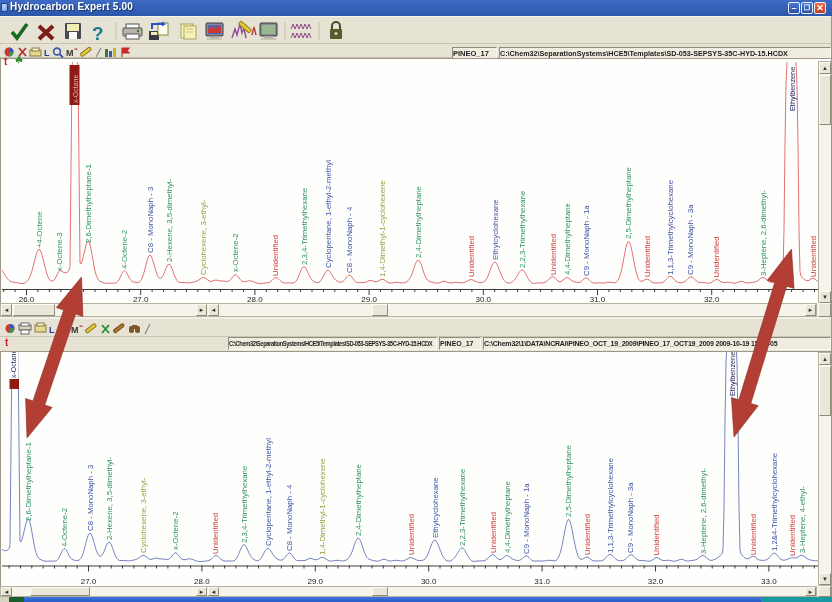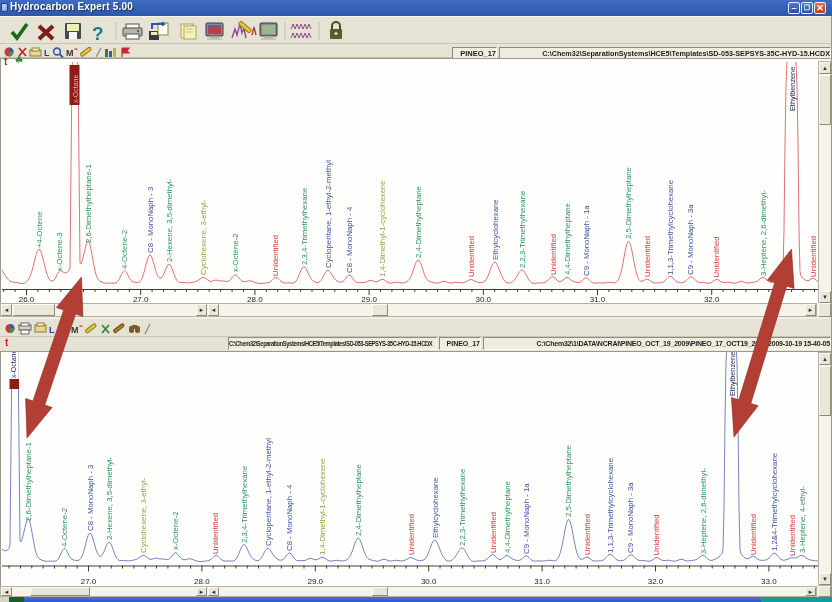--- a/index.html
+++ b/index.html
@@ -9,21 +9,21 @@
 .wbtn{position:absolute;top:2px;width:12px;height:12px;border-radius:2px;border:1px solid #e8eefc;color:#fff;font-size:9px;line-height:10px;text-align:center;font-weight:bold}
 #toolbar1{left:0;top:16px;width:832px;height:28px;background:#e7e3d4;border-top:1px solid #f6f4ec;border-bottom:1px solid #cac5b4}
 #toolbar2{left:0;top:44px;width:832px;height:14px;background:#e7e3d4;border-bottom:1px solid #c6c1b0}
 #chart1{left:0;top:58px;width:832px;height:245px;background:#fefefc;border-top:1px solid #9d9889;border-left:1px solid #9d9889}
 #hscroll1{left:0;top:303px;width:832px;height:15px;background:#f1eee3}
 #toolbar3{left:0;top:318px;width:832px;height:19px;background:#e7e3d4;border-top:1px solid #f2efe6;border-bottom:1px solid #cac5b4}
 #pathbar2{left:0;top:337px;width:832px;height:14px;background:#e7e3d4}
 #chart2{left:0;top:351px;width:832px;height:235px;background:#fefefc;border-top:1px solid #9d9889;border-left:1px solid #9d9889}
 #hscroll2{left:0;top:586px;width:832px;height:11px;background:#f1eee3}
 #taskbar{left:0;top:597px;width:832px;height:5px;background:linear-gradient(180deg,#3f74dd,#2a5bc8)}
-.pbox{position:absolute;height:13px;background:#f0ede0;border:1px solid;border-color:#8f8a7a #fbfaf5 #fbfaf5 #8f8a7a;font-size:7.5px;font-weight:bold;color:#1c1c1c;line-height:11px;white-space:nowrap;overflow:hidden;text-align:right}
+.pbox{position:absolute;height:13px;background:#f0ede0;border:1px solid;border-color:#8f8a7a #fbfaf5 #fbfaf5 #8f8a7a;font-size:7.5px;font-weight:bold;color:#1c1c1c;line-height:11px;white-space:nowrap;overflow:hidden;text-align:left}
 .sb-btn{position:absolute;background:#ebe7d8;border:1px solid;border-color:#fbfaf5 #8f8a7a #8f8a7a #fbfaf5;color:#333;text-align:center}
 .sb-track{position:absolute;background:#f5f3ea;border:1px solid #b5b0a0}
 .sb-thumb{position:absolute;background:#ebe7d8;border:1px solid;border-color:#fbfaf5 #8f8a7a #8f8a7a #fbfaf5}
 .tico{position:absolute;font-weight:bold}
 svg text{font-family:"Liberation Sans",sans-serif}
 </style></head><body>
 <div class="abs" id="titlebar">
  <div class="appico"></div>
  <div class="ttl">Hydrocarbon Expert 5.00</div>
  <div class="wbtn" style="left:788px;background:linear-gradient(180deg,#4a78d8,#2a50a0)">–</div>

